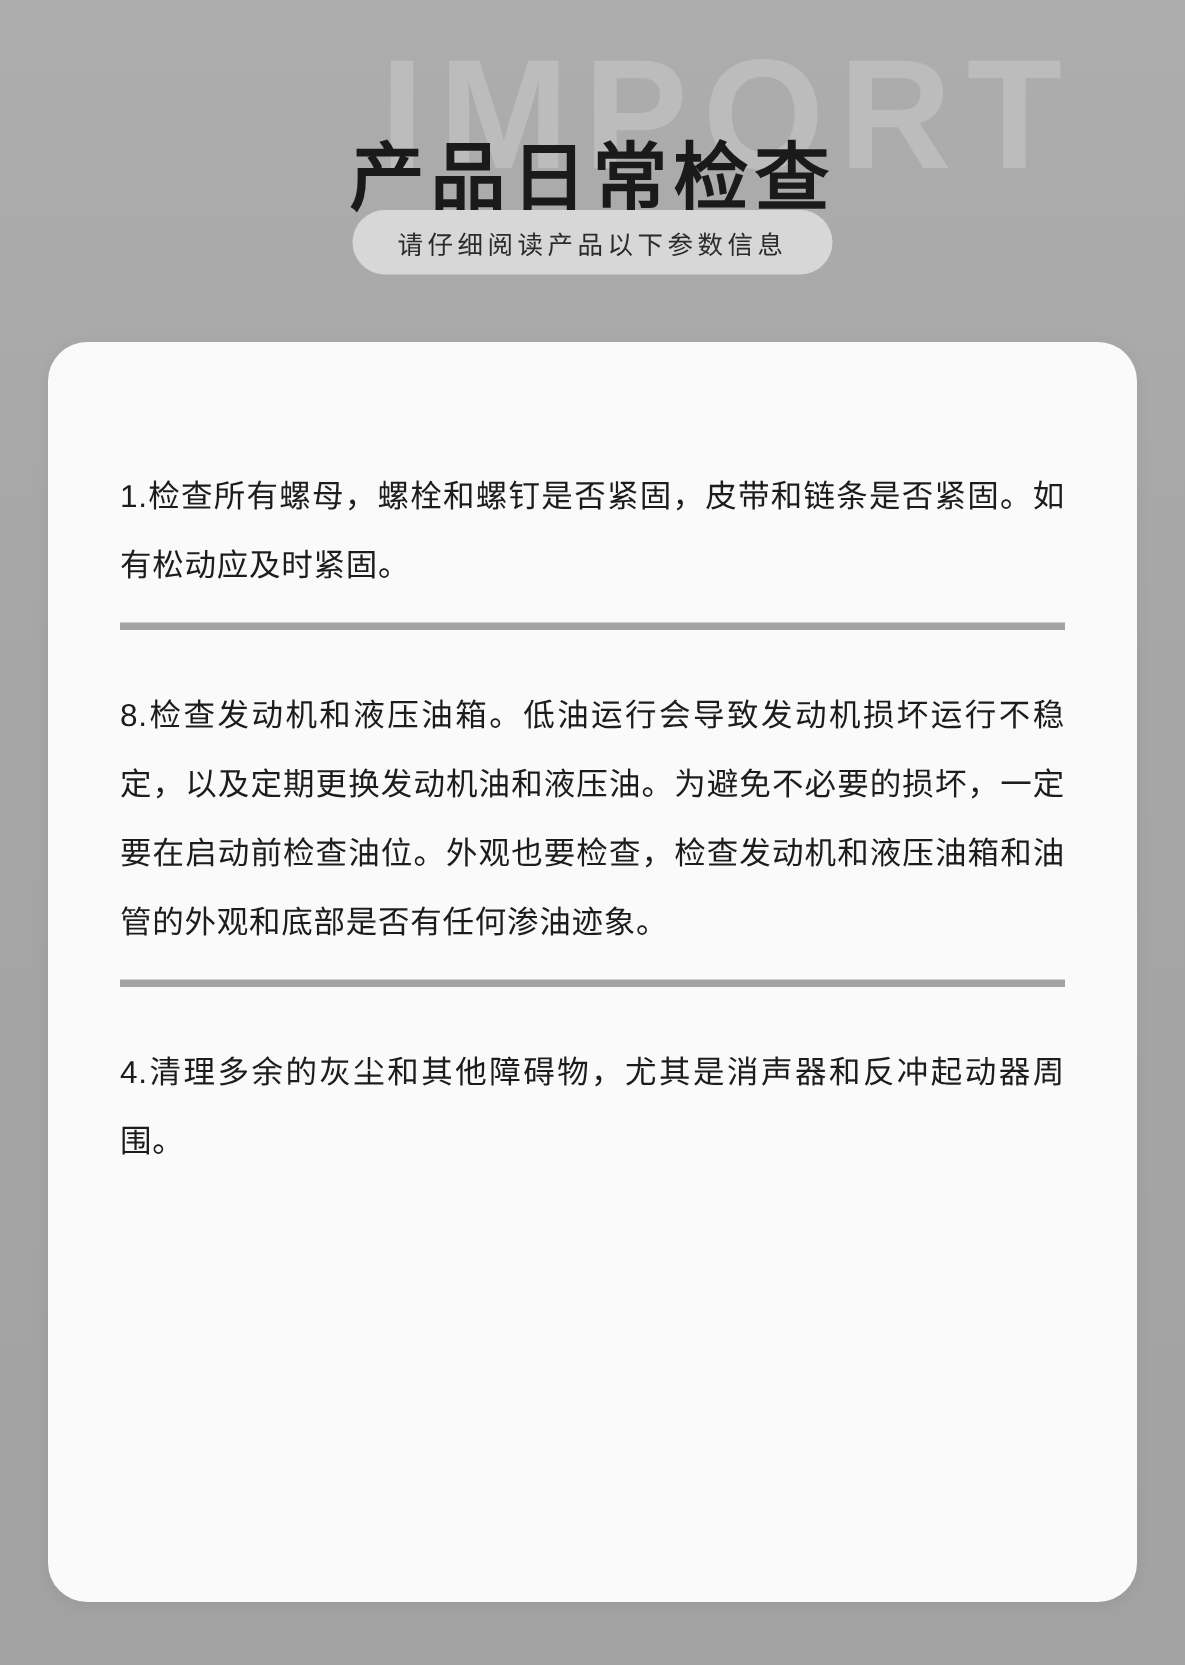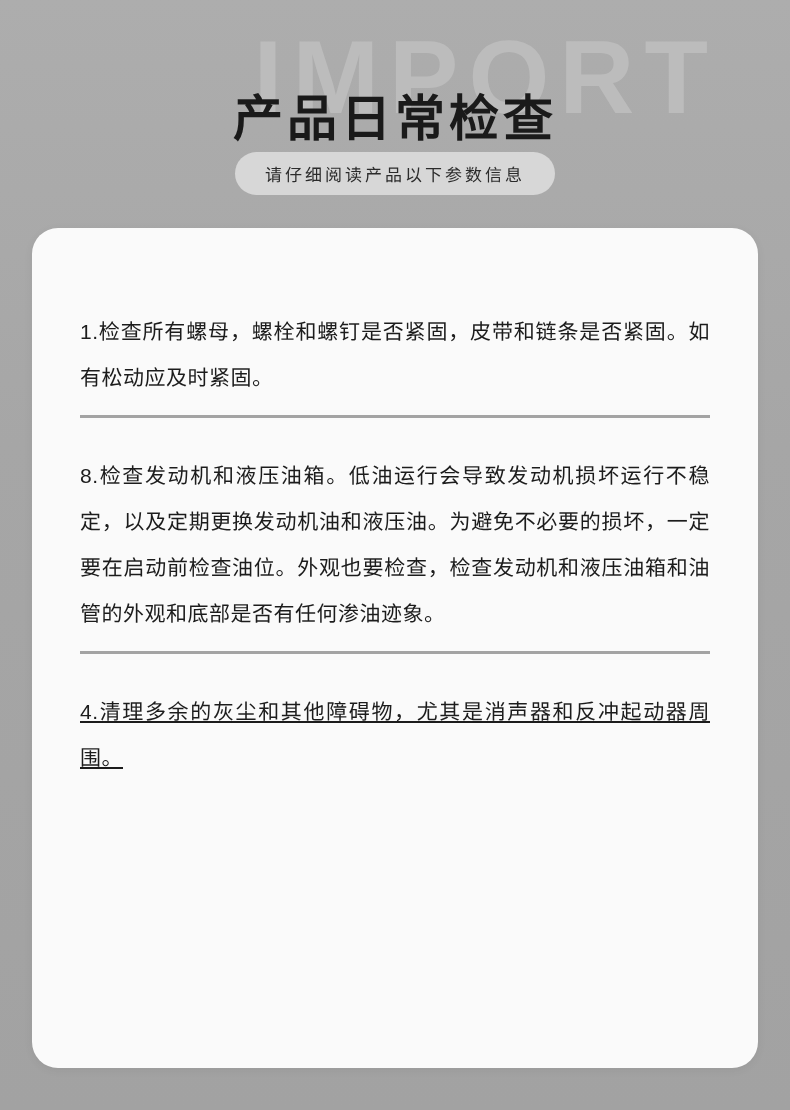--- a/index.html
+++ b/index.html
@@ -49,21 +49,21 @@
     text-align: center;
     font-size: 50px;
     font-weight: bold;
     letter-spacing: 4px;
     color: #1a1a1a;
     line-height: 1.2;
     white-space: nowrap;
   }
   .subtitle-pill {
     position: absolute;
-    top: 152px;
+    top: 140px;
     left: 50%;
     transform: translateX(-50%);
     background: #d7d7d7;
     border-radius: 22px;
     padding: 9px 30px;
     font-size: 17px;
     letter-spacing: 3px;
     color: #2b2b2b;
     white-space: nowrap;
   }
@@ -83,28 +83,27 @@
     overflow: hidden;
   }
   .item {
     font-size: 21px;
     line-height: 46px;
     color: #1c1c1c;
     letter-spacing: 0.5px;
     text-align: justify;
     padding-bottom: 14px;
     margin-bottom: 0;
-    border-bottom: 3px solid #a3a3a3;
+    border-bottom: 5px solid #a3a3a3;
   }
   .item + .item {
     padding-top: 14px;
   }
   .item:last-child {
     border-bottom: none;
-    text-decoration: underline;
   }
 </style>
 </head>
 <body>
 
 <div class="page">
 
   <div class="header">
     <div class="ghost-word">IMPORT</div>
     <h1 class="main-title">产品日常检查</h1>

